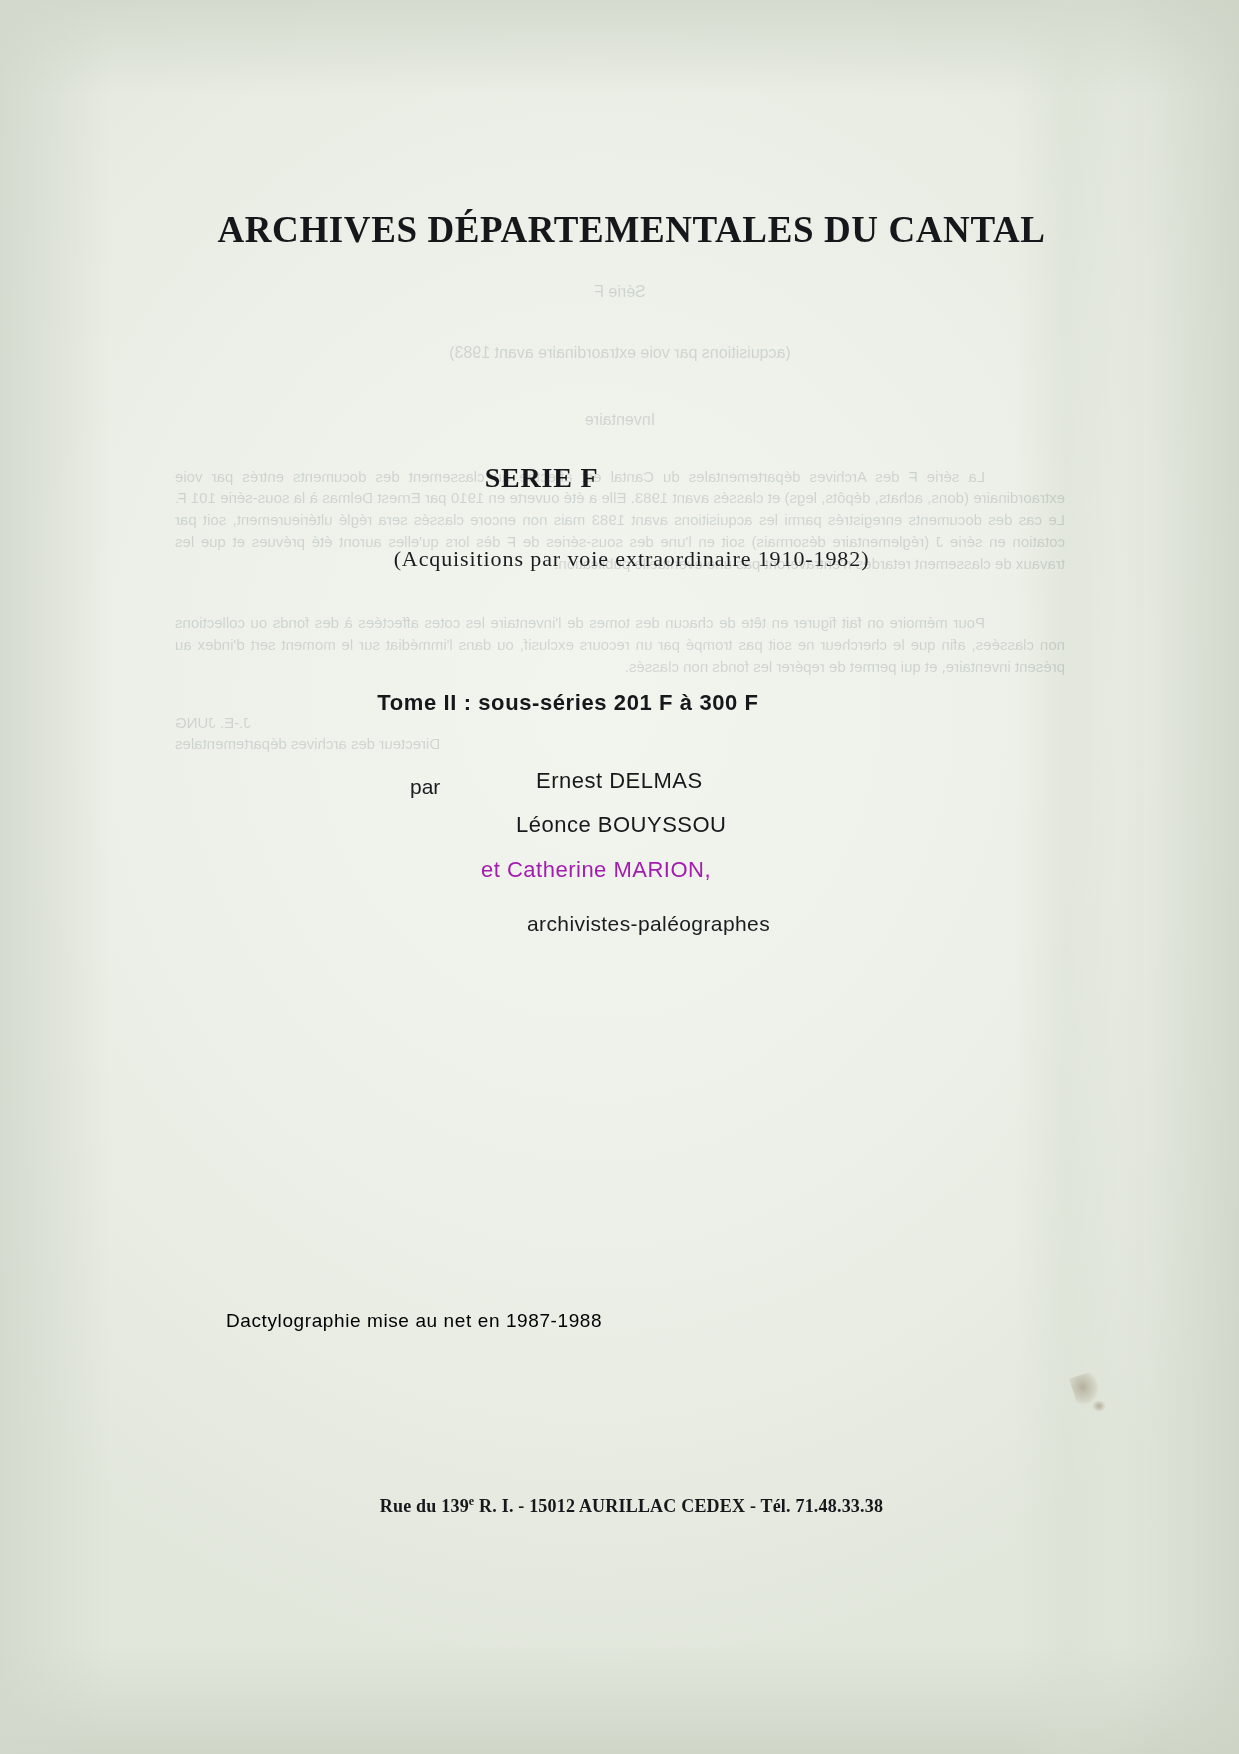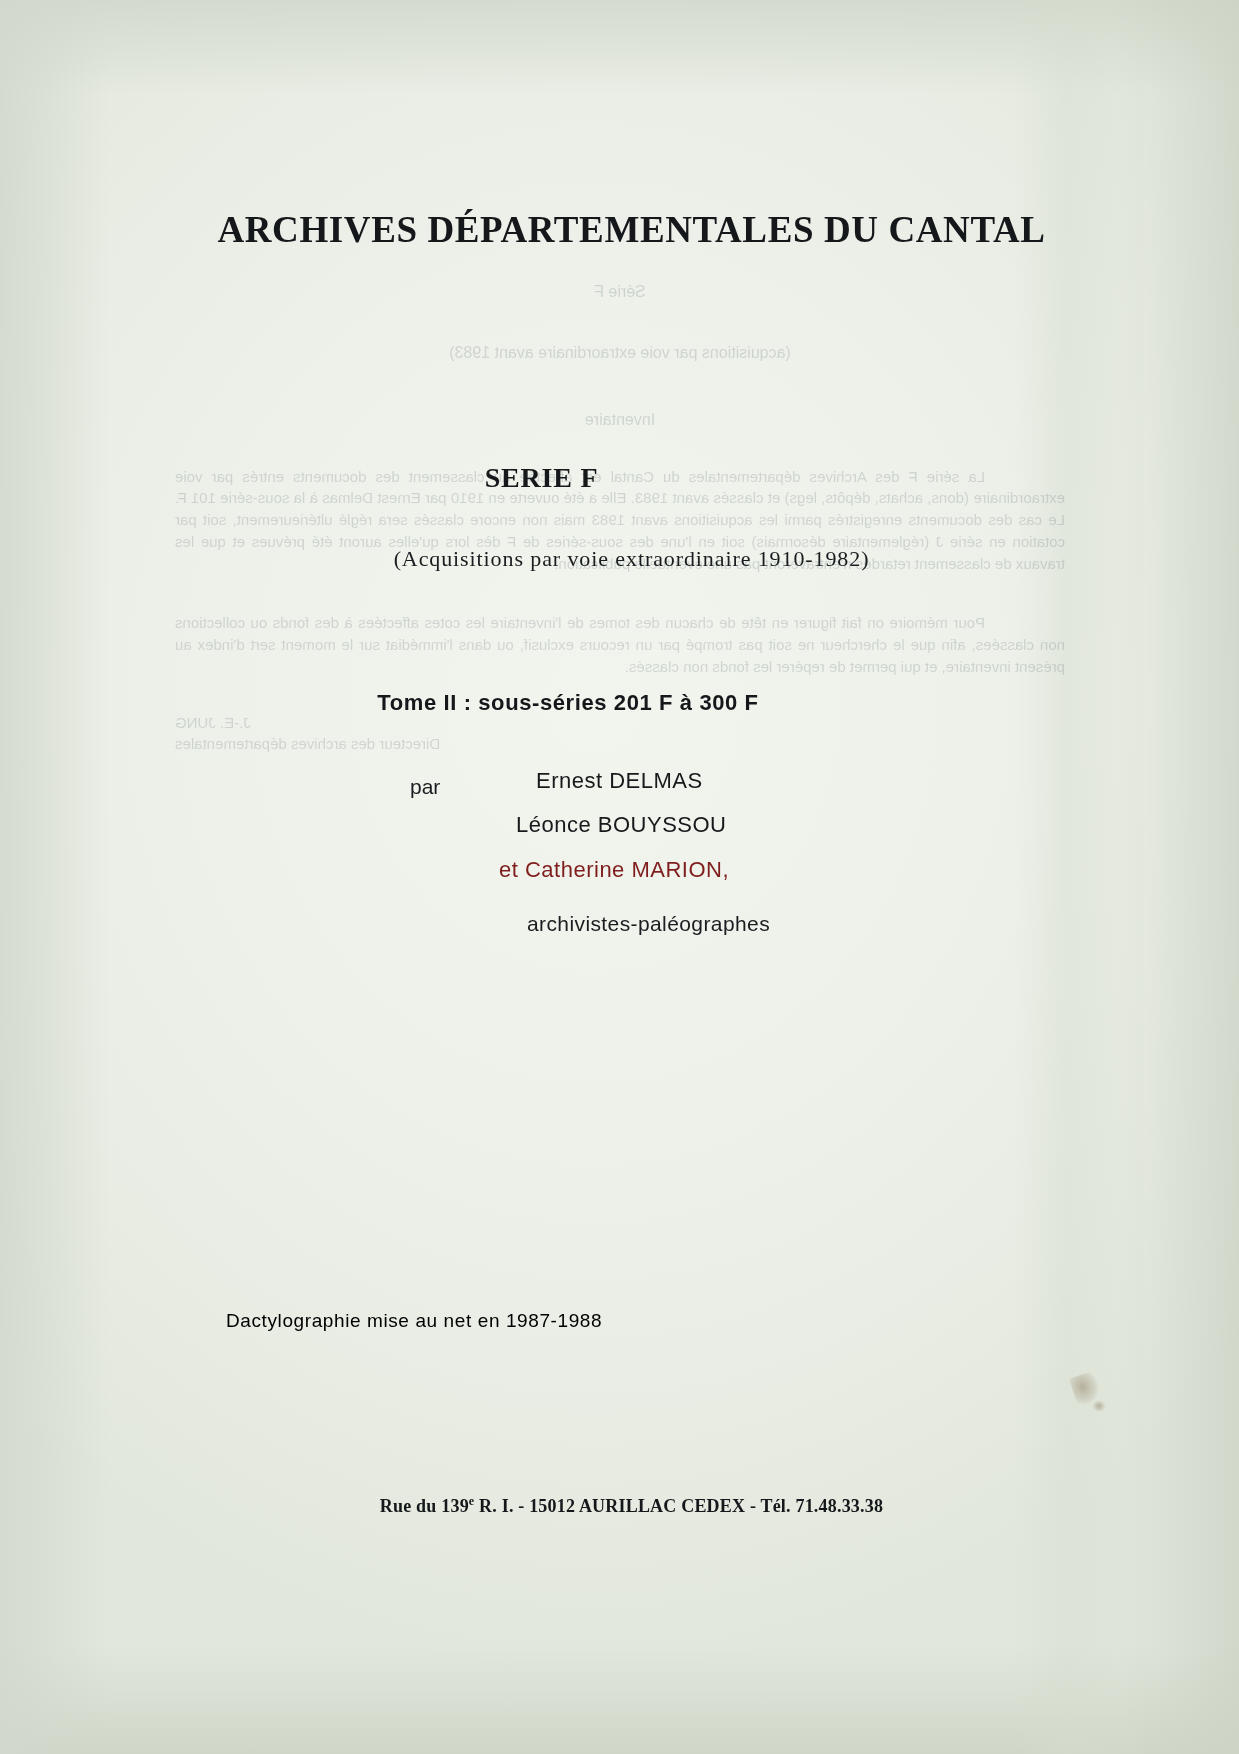--- a/index.html
+++ b/index.html
@@ -174,24 +174,24 @@
     top: 812px;
     left: 504px;
     font-family: "Liberation Sans", sans-serif;
     font-size: 22px;
     color: #17191b;
     letter-spacing: 0.5px;
   }
   .author3 {
     position: absolute;
     top: 857px;
-    left: 487px;
-    font-family: "Liberation Sans", sans-serif;
-    font-size: 22px;
-    color: #7f1d1d;
+    left: 469px;
+    font-family: "Liberation Sans", sans-serif;
+    font-size: 22px;
+    color: #a21caf;
     letter-spacing: 0.5px;
   }
   .role {
     position: absolute;
     top: 912px;
     left: 0;
     width: 1239px;
     text-align: center;
     font-family: "Liberation Sans", sans-serif;
     font-size: 21px;

